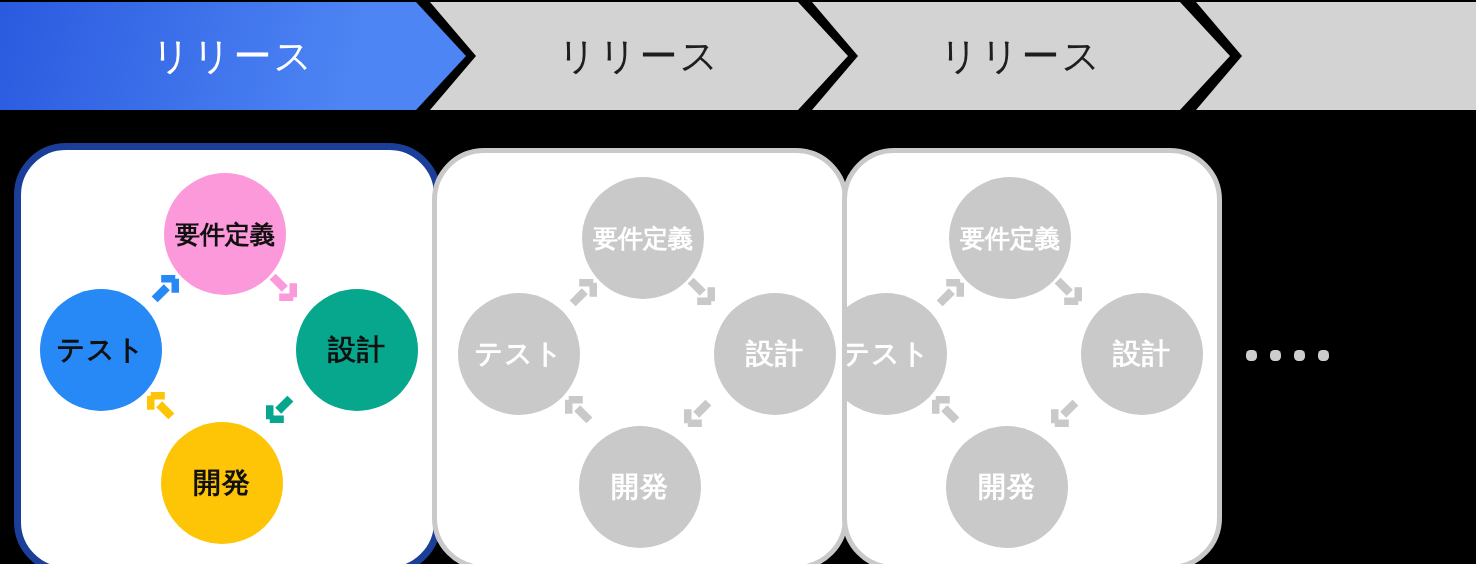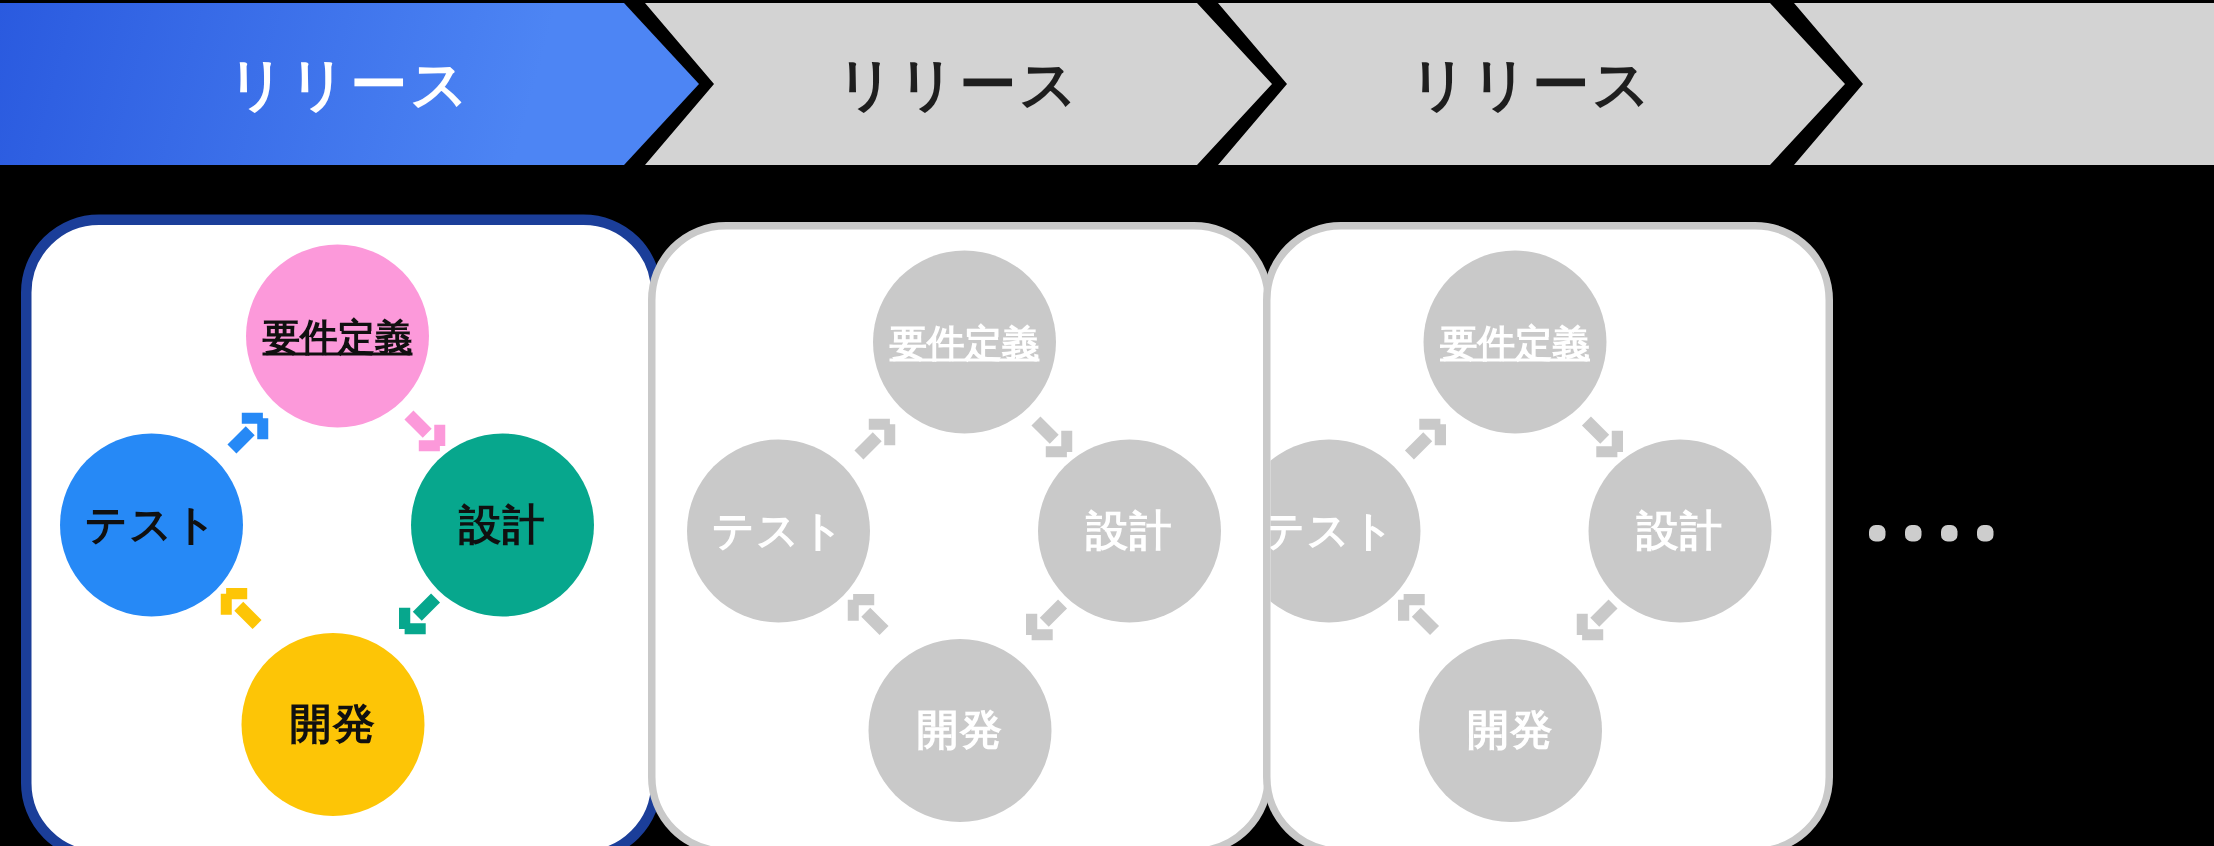--- a/index.html
+++ b/index.html
@@ -3,21 +3,21 @@
 <meta charset="utf-8">
 <style>
   html,body{margin:0;padding:0;background:#000;}
   .stage{
     position:relative;width:1476px;height:564px;background:#000;
     font-family:"Liberation Sans","DejaVu Sans",sans-serif;overflow:hidden;
   }
   
   .banner{
     position:absolute;top:0;height:112px;display:flex;align-items:center;justify-content:center;
-    font-weight:700;font-size:38px;letter-spacing:2px;
+    font-weight:400;font-size:38px;letter-spacing:2px;
   }
   .banner.b1{
     left:0;width:466px;color:#fff;
     background:linear-gradient(105deg,#2a5adf 0%,#4d85f4 75%);
     clip-path:polygon(0px 2px,416px 2px,466px 56px,416px 110px,0px 110px);
   }
   .banner.b2,.banner.b3{
     width:418px;background:#d3d3d3;color:#1e1e1e;
     clip-path:polygon(0px 2px,368px 2px,418px 56px,368px 110px,0px 110px,46px 56px);
   }
@@ -36,22 +36,22 @@
   .box1 .cycle{left:-7px;top:-6px;}
   .box2 .cycle{left:-5px;top:-5px;}
   .box3 .cycle{left:-48px;top:-5px;}
   
   .circle{
     position:absolute;width:122px;height:122px;border-radius:50%;
     display:flex;align-items:center;justify-content:center;
     font-weight:800;font-size:28px;letter-spacing:1px;white-space:nowrap;
   }
   .circle.small-label{font-size:25px;letter-spacing:0;}
-  .pos-req{left:150px;top:19px;text-decoration:underline;}
-  .pos-design{left:260px;top:145px;}
+  .pos-req{left:150px;top:29px;}
+  .pos-design{left:282px;top:145px;}
   .pos-dev{left:147px;top:278px;}
   .pos-test{left:26px;top:145px;}
   .box1 .circle{color:#101010;}
   .box1 .c-req{background:#fc99da;}
   .box1 .c-design{background:#07a78d;}
   .box1 .c-dev{background:#fdc506;}
   .box1 .c-test{background:#2689f6;}
   .gray .circle{background:#c9c9c9;color:#ffffff;}
   
   .arrow{position:absolute;width:30px;height:30px;}

